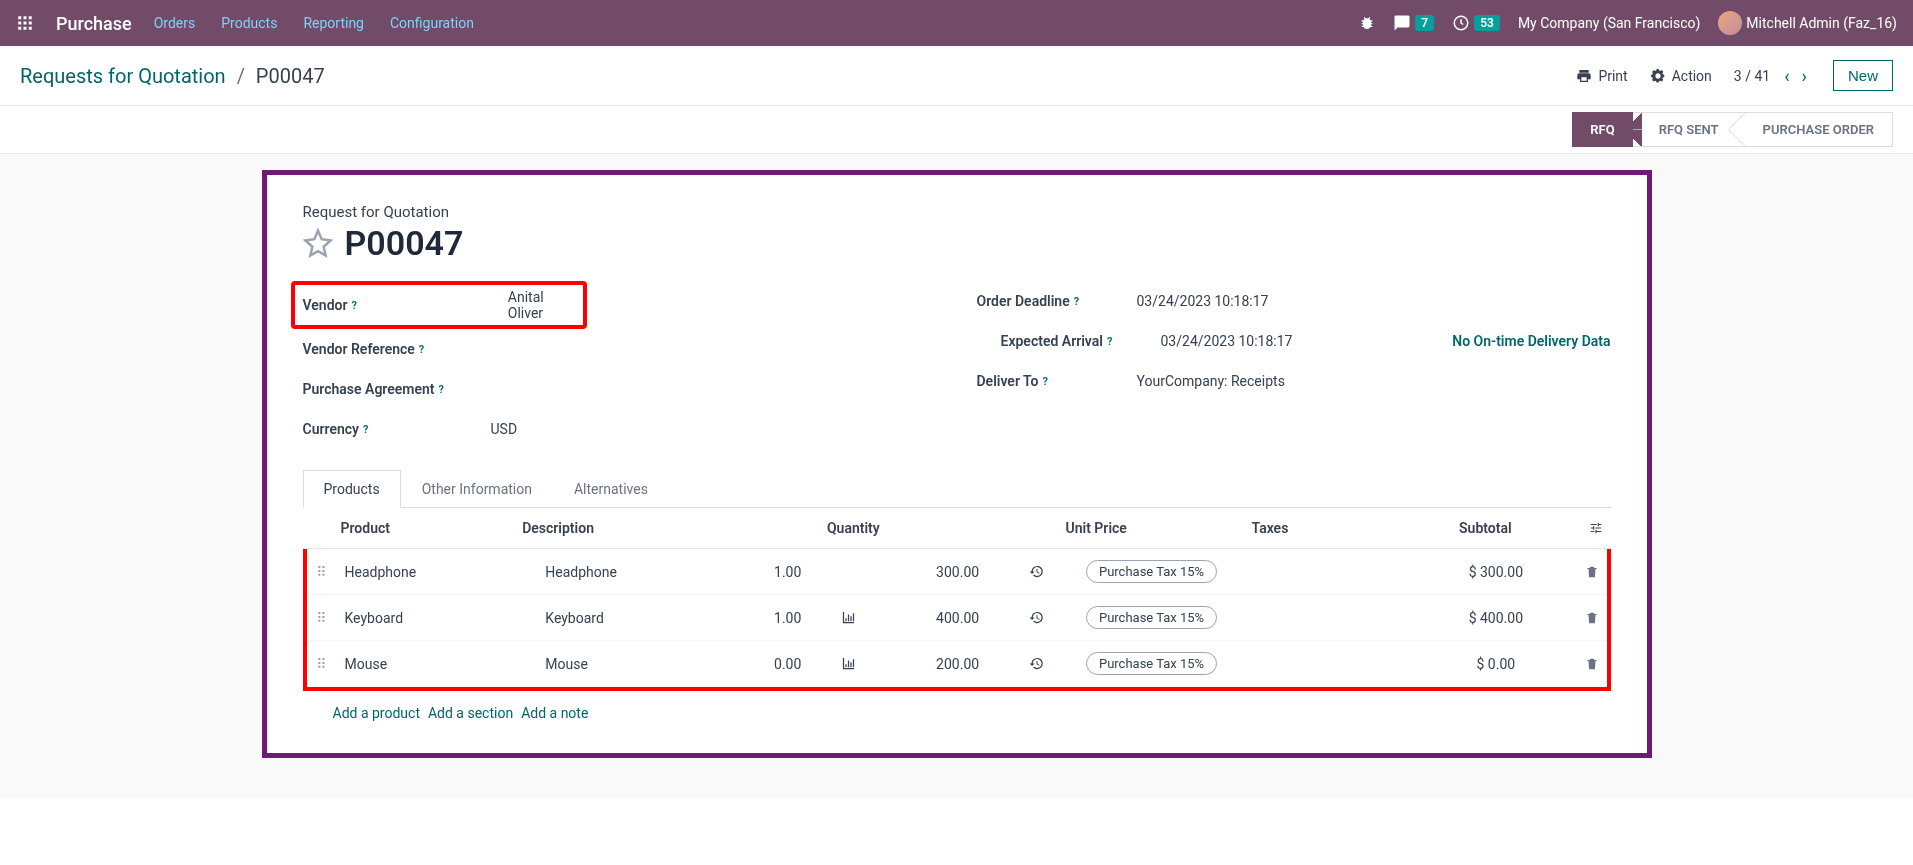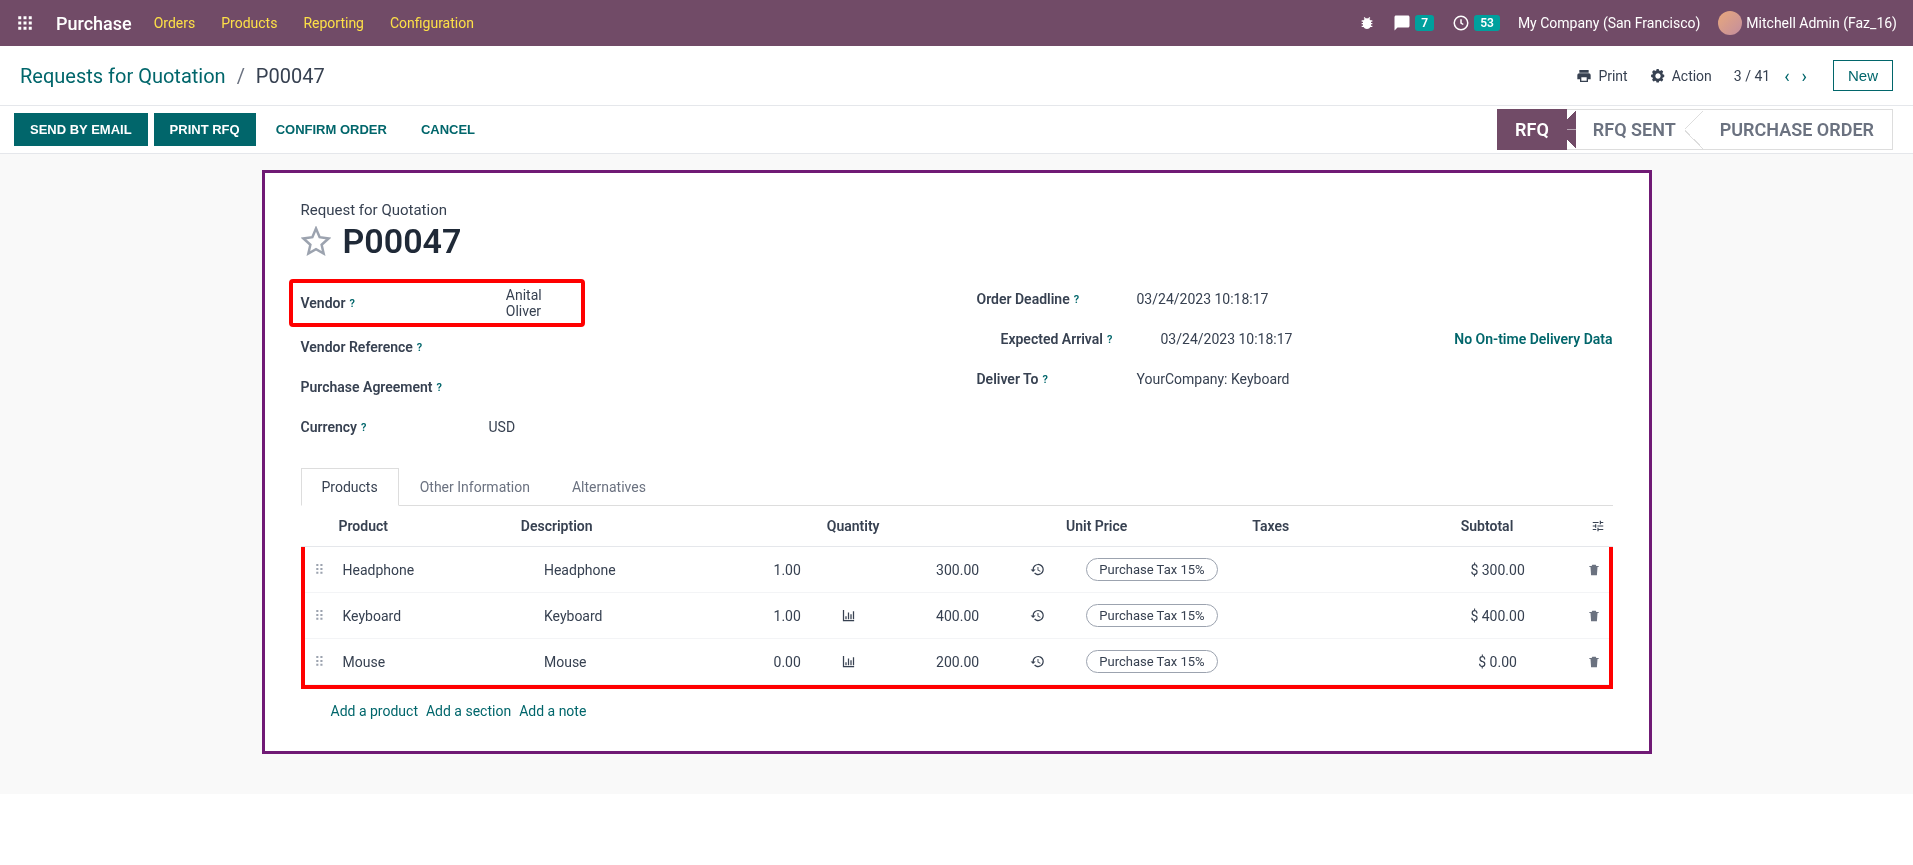--- a/index.html
+++ b/index.html
@@ -3,21 +3,21 @@
 <meta charset="utf-8">
 <style>
 * { margin:0; padding:0; box-sizing:border-box; }
 body { font-family:-apple-system,BlinkMacSystemFont,"Segoe UI",Roboto,sans-serif; font-size:14px; color:#374151; background:#fff; }
 
 
 .topnav { background:#714b67; color:#fff; height:46px; display:flex; align-items:center; padding:0 16px; gap:22px; }
 .topnav .apps-icon svg { width:18px; height:18px; fill:#fff; }
 .topnav .brand { font-size:18px; font-weight:500; }
 .topnav .menu { display:flex; gap:26px; }
-.topnav .menu a { color:#fde047; cursor:pointer; }
+.topnav .menu a { color:#7dd3fc; cursor:pointer; }
 .topnav .right { margin-left:auto; display:flex; align-items:center; gap:18px; }
 .badge-wrap { display:flex; align-items:center; gap:4px; cursor:pointer; }
 .badge { background:#00a09d; color:#fff; border-radius:3px; padding:1px 6px; font-size:12px; font-weight:600; }
 .avatar { width:24px; height:24px; border-radius:50%; background:linear-gradient(135deg,#e8a87c,#c38d9e); display:inline-block; }
 
 
 .controlbar { display:flex; align-items:center; padding:14px 20px; border-bottom:1px solid #e5e7eb; }
 .breadcrumb { font-size:20px; }
 .breadcrumb a { color:#01666b; text-decoration:none; }
 .breadcrumb .sep { color:#6b7280; margin:0 6px; }
@@ -28,34 +28,34 @@
 .pager-arrows { display:flex; gap:4px; }
 .pager-arrows span { color:#01666b; font-size:18px; cursor:pointer; padding:0 4px; }
 .new-btn { border:1px solid #01666b; color:#01666b; background:#fff; padding:6px 14px; cursor:pointer; font-size:15px; }
 
 
 .statusbar { display:flex; align-items:center; padding:0 20px 0 14px; border-bottom:1px solid #e5e7eb; height:48px; }
 .statusbar .actions { display:flex; gap:6px; align-items:center; }
 .btn-primary { background:#01666b; color:#fff; border:none; padding:9px 16px; font-weight:700; font-size:13px; cursor:pointer; }
 .btn-link { background:none; border:none; color:#01666b; font-weight:700; font-size:13px; padding:9px 14px; cursor:pointer; }
 .statusbar .flow { margin-left:auto; display:flex; align-items:center; }
-.flow-step { position:relative; padding:9px 18px 9px 26px; font-size:18px; font-weight:600; color:#6b7280; background:#fff; border-top:1px solid #ddd; border-bottom:1px solid #ddd; }
+.flow-step { position:relative; padding:9px 18px 9px 26px; font-size:13px; font-weight:600; color:#6b7280; background:#fff; border-top:1px solid #ddd; border-bottom:1px solid #ddd; }
 .flow-step:first-child { padding-left:18px; }
 .flow-step.active { background:#714b67; color:#fff; border-color:#714b67; }
 .flow-step::after { content:""; position:absolute; right:-9px; top:0; bottom:0; width:18px;
   background:linear-gradient(135deg, transparent 49%, #ddd 49%, #ddd 52%, #fff 52%) top/100% 50% no-repeat,
              linear-gradient(45deg,  transparent 49%, #ddd 49%, #ddd 52%, #fff 52%) bottom/100% 50% no-repeat; z-index:1; }
 .flow-step.active::after { background:linear-gradient(135deg, transparent 50%, #714b67 50%) top/100% 50% no-repeat,
              linear-gradient(45deg, transparent 50%, #714b67 50%) bottom/100% 50% no-repeat; }
 .flow-step:last-child::after { display:none; }
 .flow-step:last-child { border-right:1px solid #ddd; }
 
 
 .sheet-wrap { padding:16px 0 40px; background:#f9f9f9; }
-.sheet { max-width:1390px; margin:0 auto; background:#fff; border:3px solid #701a75; padding:28px 36px; }
+.sheet { max-width:1390px; margin:0 auto; background:#fff; border:5px solid #701a75; padding:28px 36px; }
 .title-block { margin-bottom:18px; }
 .subtitle { font-size:15px; color:#374151; margin-bottom:2px; }
 .title-row { display:flex; align-items:center; gap:12px; }
 .star-icon svg { width:30px; height:30px; fill:none; stroke:#9ca3af; stroke-width:2; }
 .title { font-size:34px; font-weight:600; color:#1f2937; }
 
 .form-grid { display:grid; grid-template-columns:1fr 1fr; gap:0 40px; margin-bottom:20px; }
 .form-col { display:flex; flex-direction:column; }
 .field-row { display:flex; align-items:center; min-height:40px; }
 .field-label { width:188px; font-weight:600; color:#374151; display:flex; align-items:center; gap:4px; }
@@ -163,26 +163,20 @@
       <span class="pager-arrows">
         <span>‹</span>
         <span>›</span>
       </span>
     </div>
     <button class="new-btn">New</button>
   </div>
 </div>
 
 <div class="statusbar">
-  <div class="actions">
-    <button class="btn-primary">SEND BY EMAIL</button>
-    <button class="btn-primary">PRINT RFQ</button>
-    <button class="btn-link">CONFIRM ORDER</button>
-    <button class="btn-link">CANCEL</button>
-  </div>
   <div class="flow">
     <div class="flow-step active">RFQ</div>
     <div class="flow-step">RFQ SENT</div>
     <div class="flow-step">PURCHASE ORDER</div>
   </div>
 </div>
 
 <div class="sheet-wrap">
   <div class="sheet">
     <div class="title-block">
@@ -244,21 +238,21 @@
               </span>
             <span class="field-value">03/24/2023 10:18:17</span>
             <span class="ontime-link">No On-time Delivery Data</span>
           </div>
         </div>
         <div class="field-row">
           <span class="field-label" style="width:160px;">
               <span>Deliver To</span>
               <span class="q">?</span>
             </span>
-          <span class="field-value">YourCompany: Keyboard</span>
+          <span class="field-value">YourCompany: Receipts</span>
         </div>
       </div>
     </div>
 
     <div class="tabs">
       <div class="tab active">Products</div>
       <div class="tab">Other Information</div>
       <div class="tab">Alternatives</div>
     </div>
 

